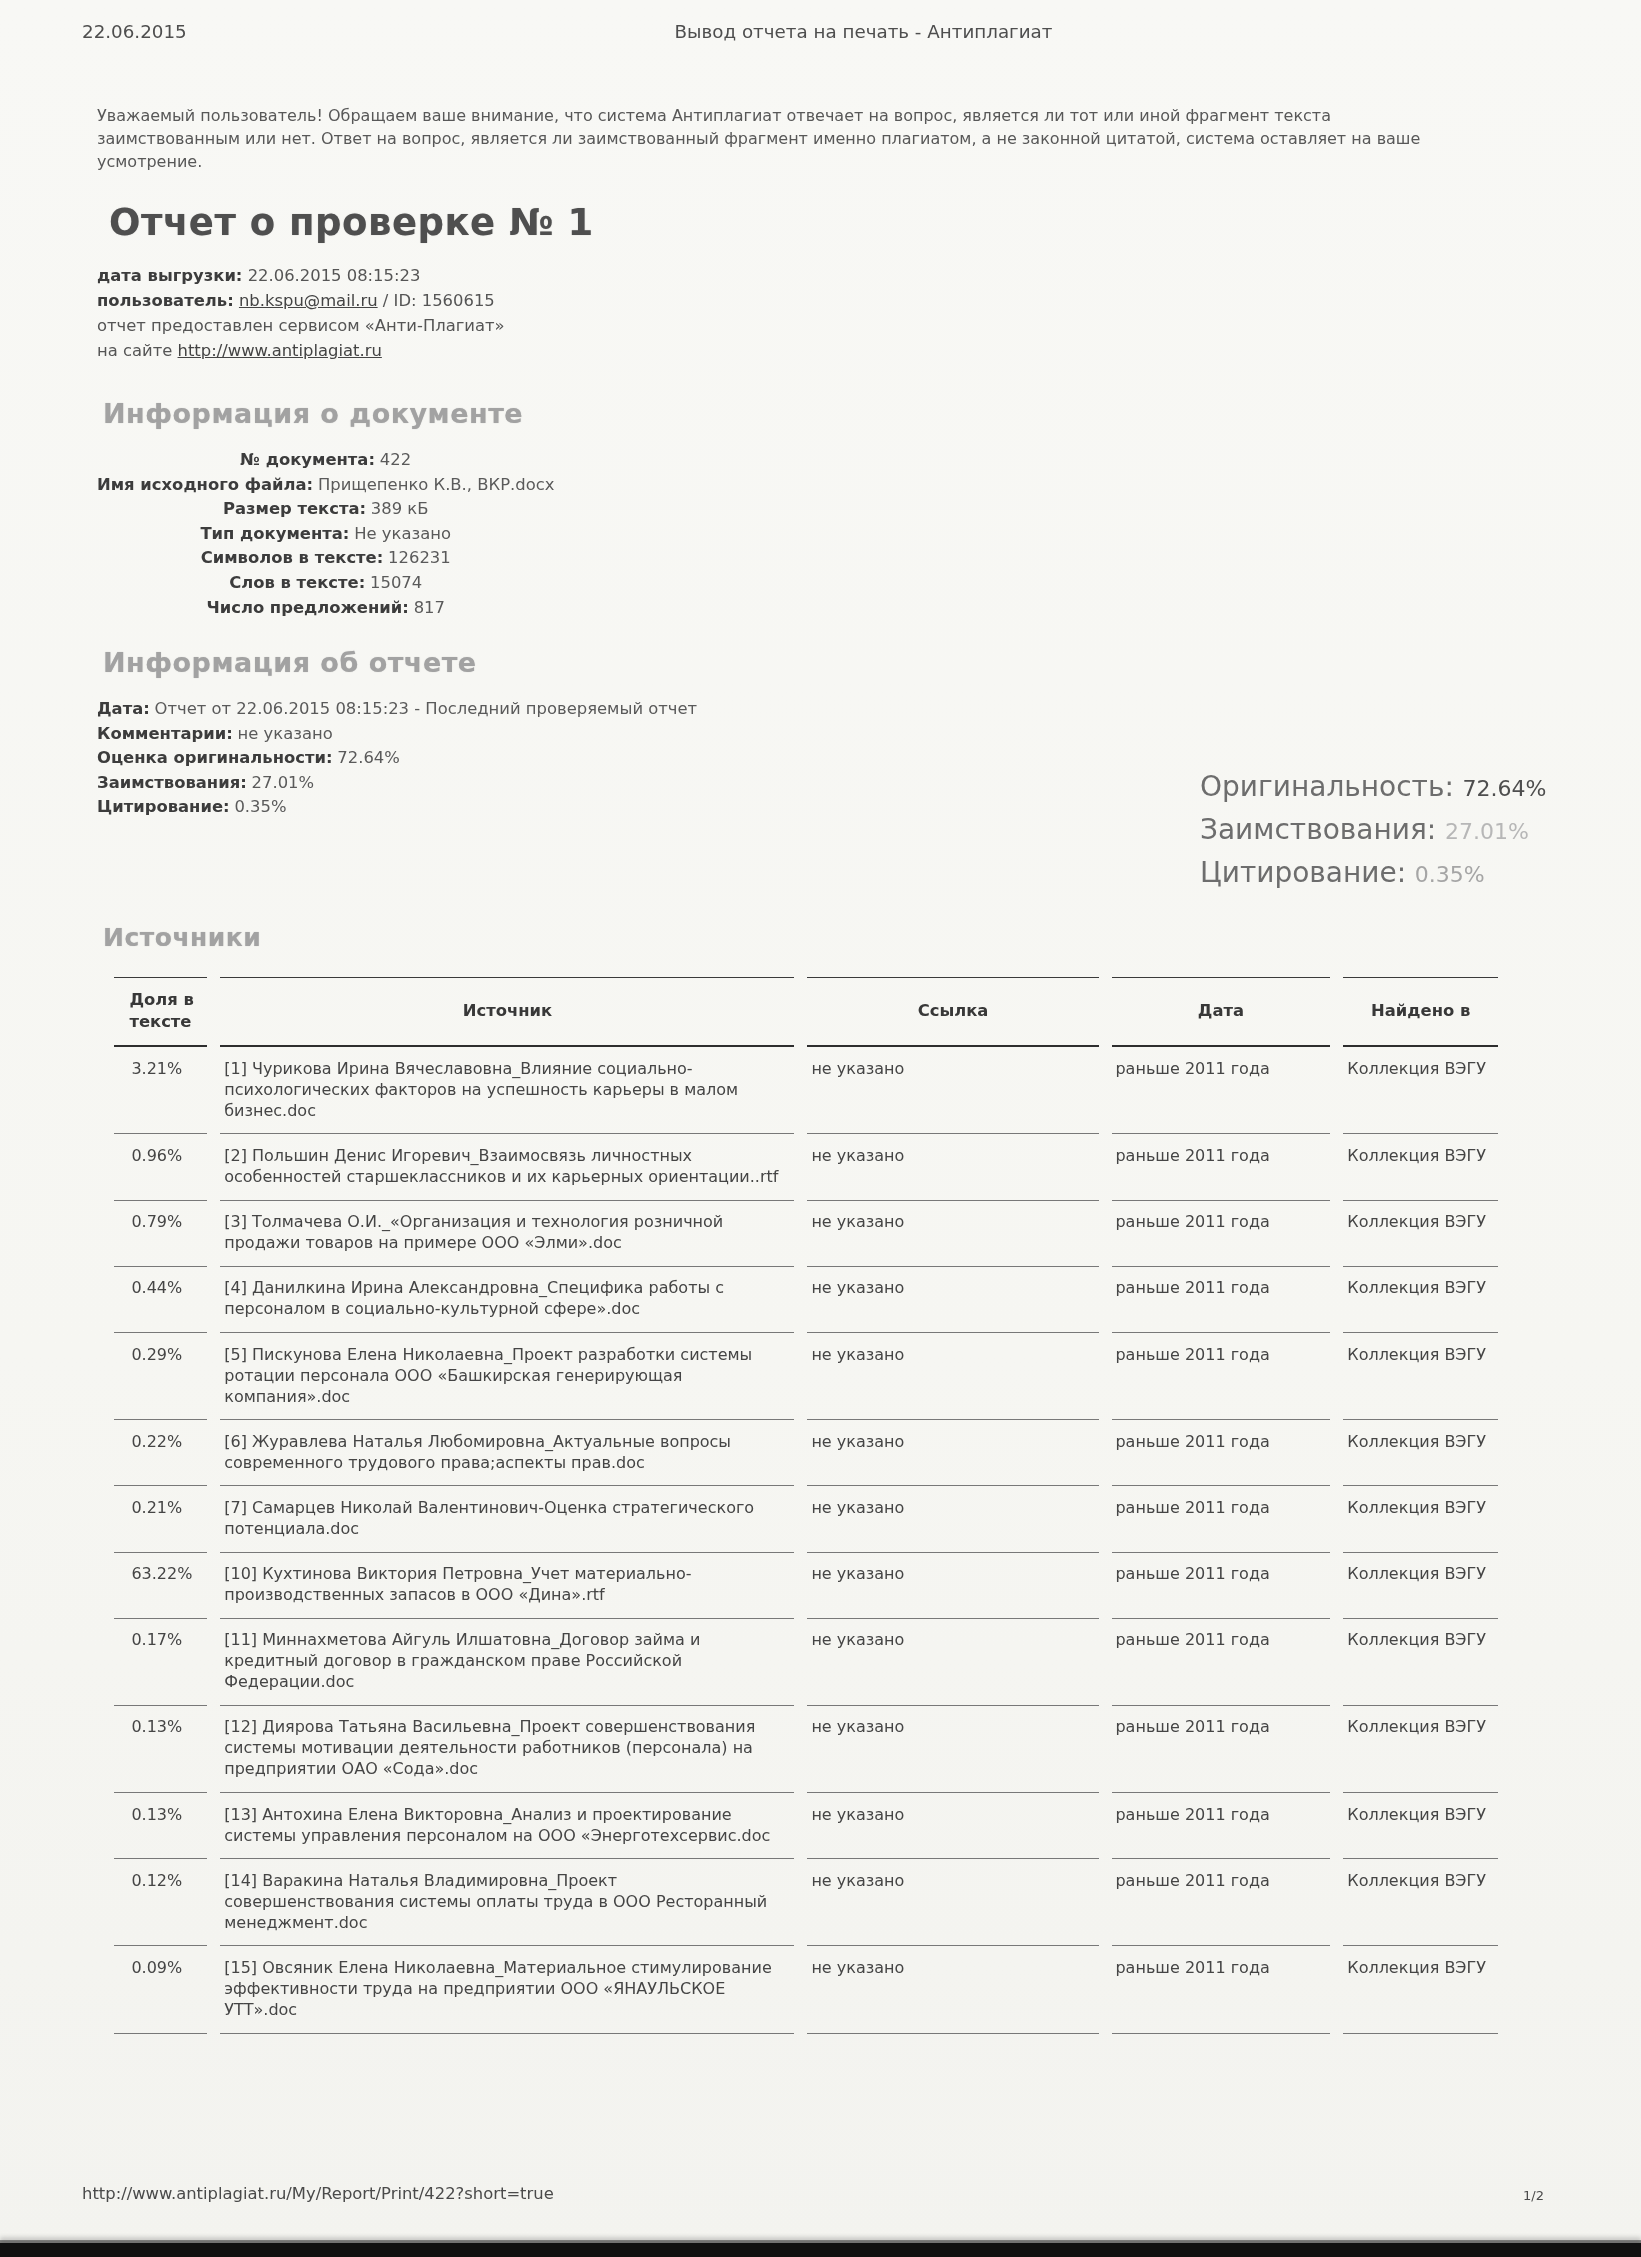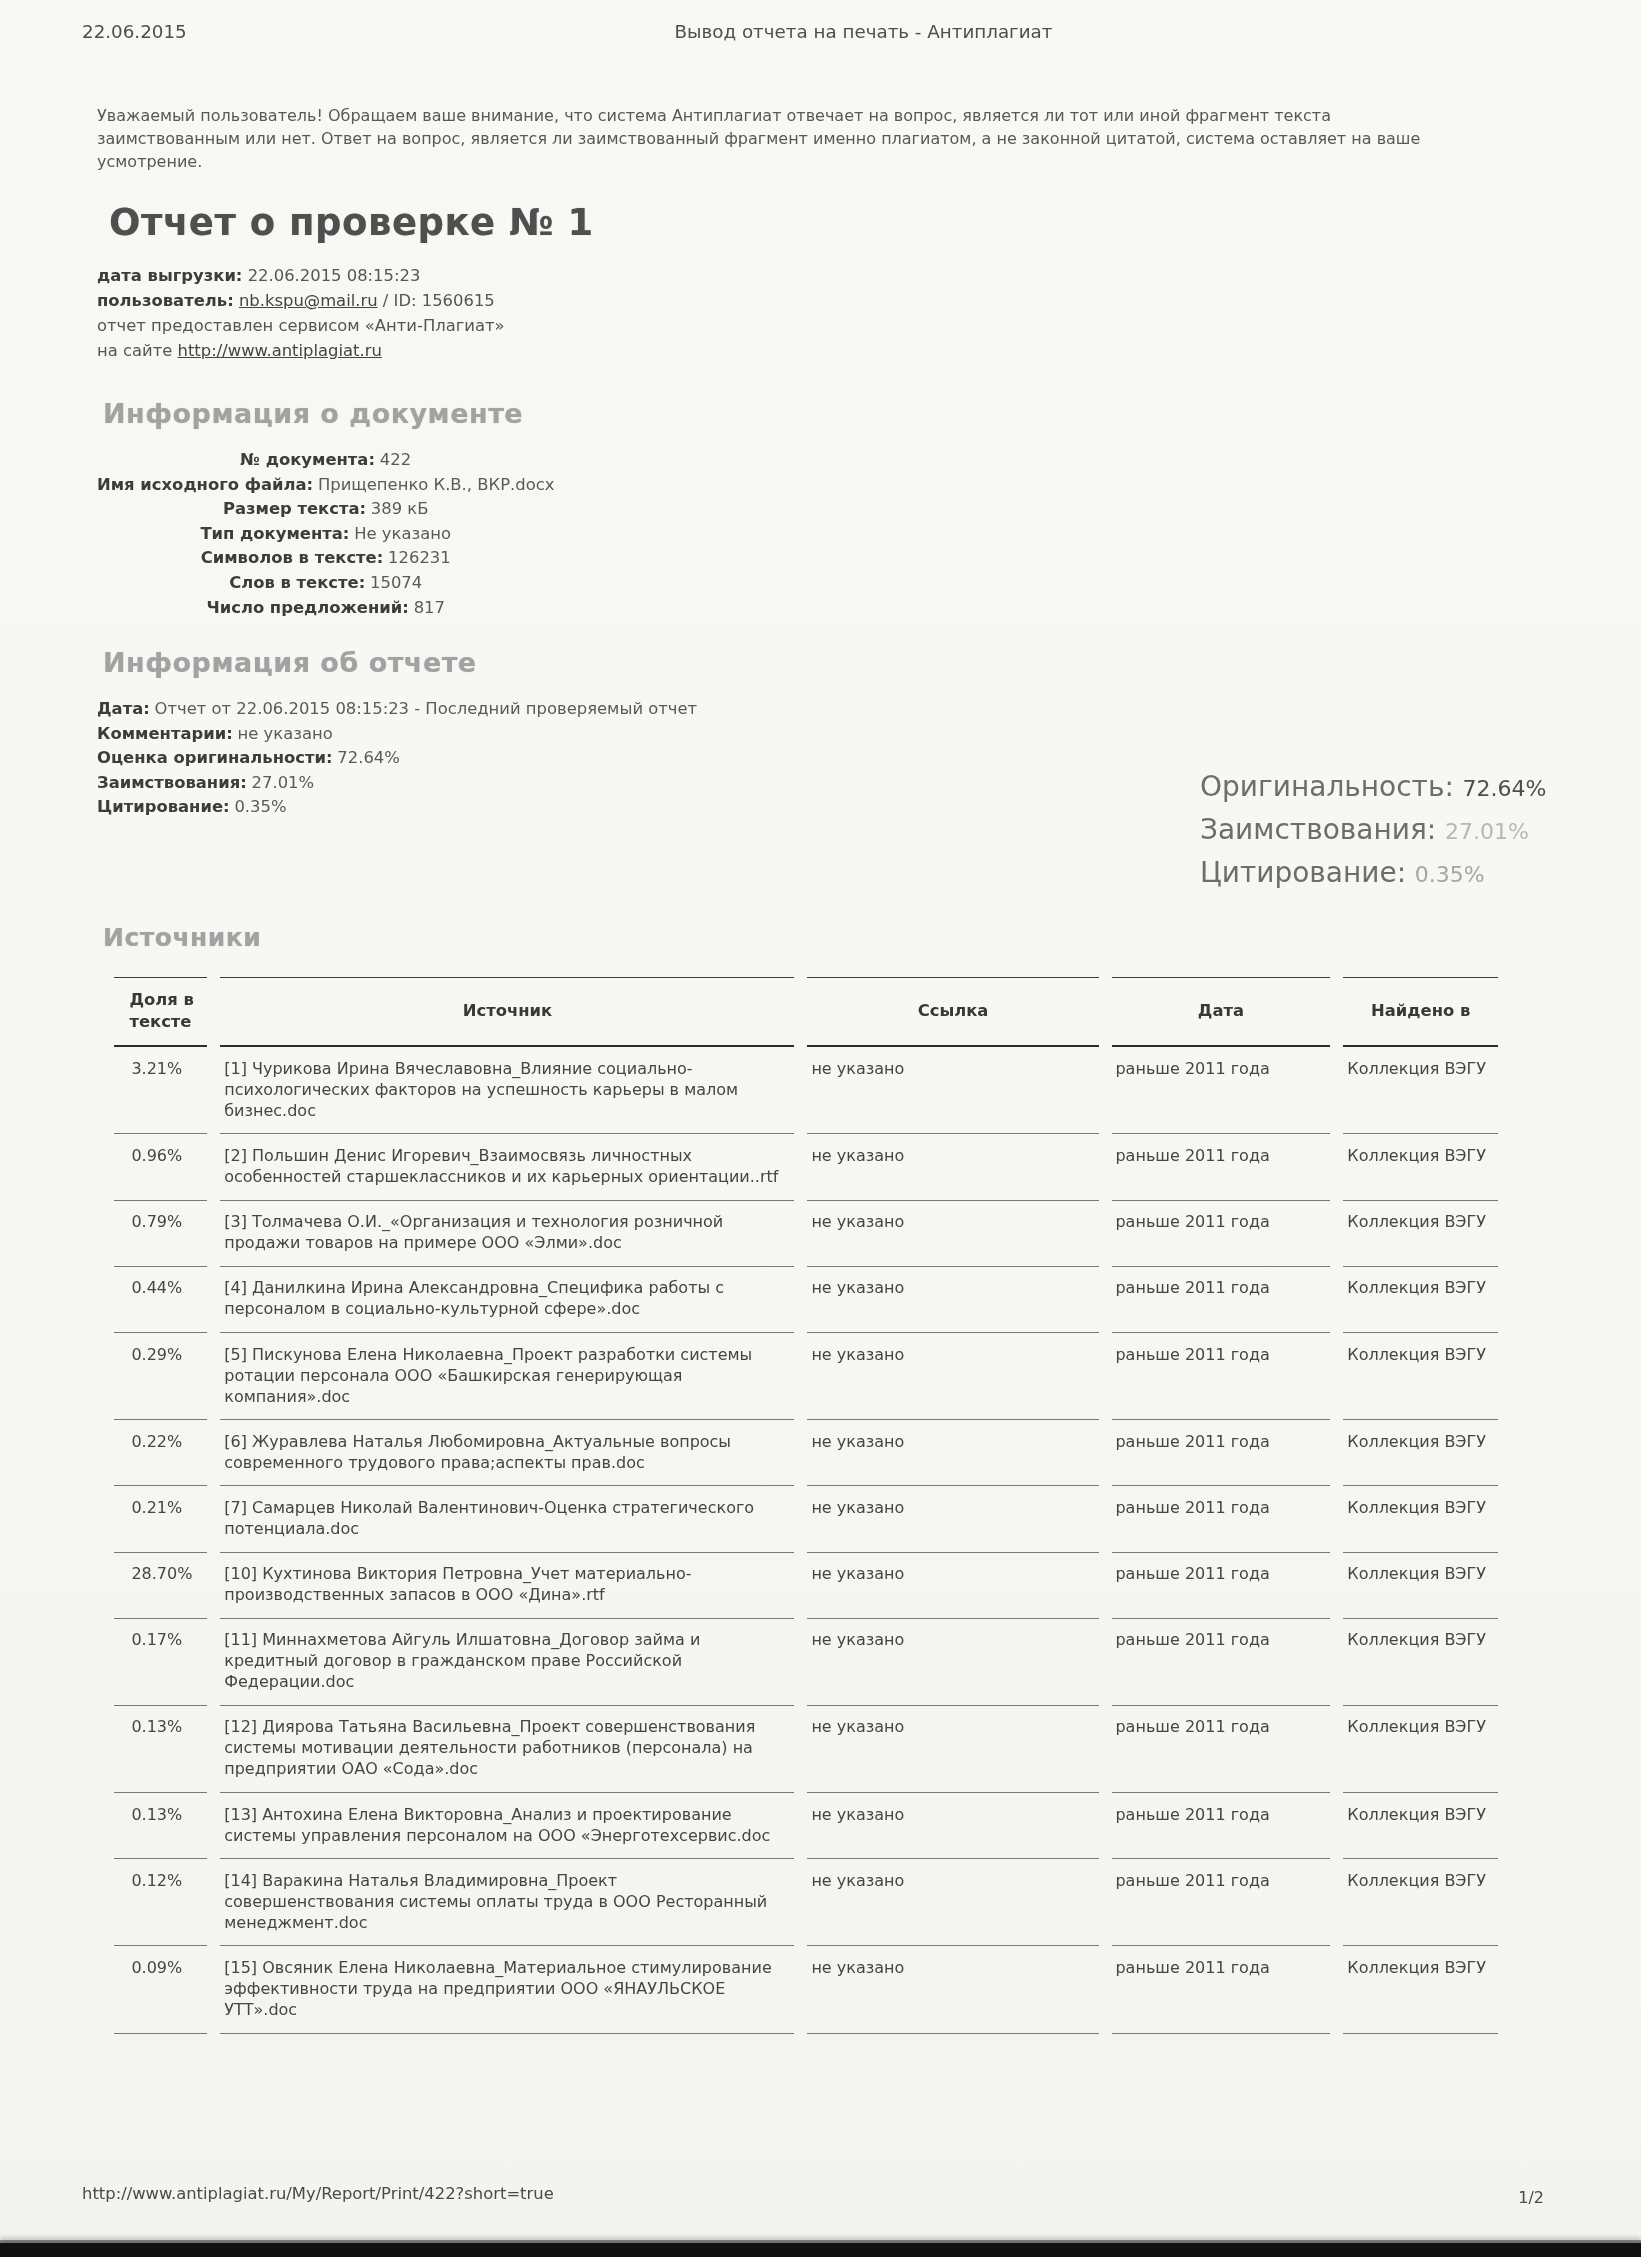--- a/index.html
+++ b/index.html
@@ -92,21 +92,21 @@
     padding:10.6px 3.9px 12.6px;line-height:21px;
   }
   .sources-table td.cell-share{padding-left:17.4px;}
   
   .footer-url{
     position:absolute;top:2184px;left:82px;
     font-size:16.4px;color:#4a4a4a;
   }
   .footer-page{
     position:absolute;top:2188px;right:97px;
-    font-size:16px;color:#4a4a4a;
+    font-size:13px;color:#4a4a4a;
   }
   
   .scan-bottom-bar{
     position:absolute;left:0;right:0;bottom:0;height:14.5px;
     background:#101010;
     box-shadow:0 -2.9px 0 rgba(40,40,40,0.55), 0 -5.8px 3.9px rgba(90,90,90,0.25);
   }
 </style>
 </head>
 <body>
@@ -277,21 +277,21 @@
     <td class="cell-share">0.21%</td>
     <td>[7] Самарцев Николай Валентинович-Оценка стратегического потенциала.doc</td>
     <td>не указано</td>
     <td>раньше 2011 года</td>
     <td>Коллекция ВЭГУ</td>
   </tr>
 
 
 
   <tr>
-    <td class="cell-share">28.70%</td>
+    <td class="cell-share">63.22%</td>
     <td>[10] Кухтинова Виктория Петровна_Учет материально-производственных запасов в ООО «Дина».rtf</td>
     <td>не указано</td>
     <td>раньше 2011 года</td>
     <td>Коллекция ВЭГУ</td>
   </tr>
 
   <tr>
     <td class="cell-share">0.17%</td>
     <td>[11] Миннахметова Айгуль Илшатовна_Договор займа и кредитный договор в гражданском праве Российской Федерации.doc</td>
     <td>не указано</td>

